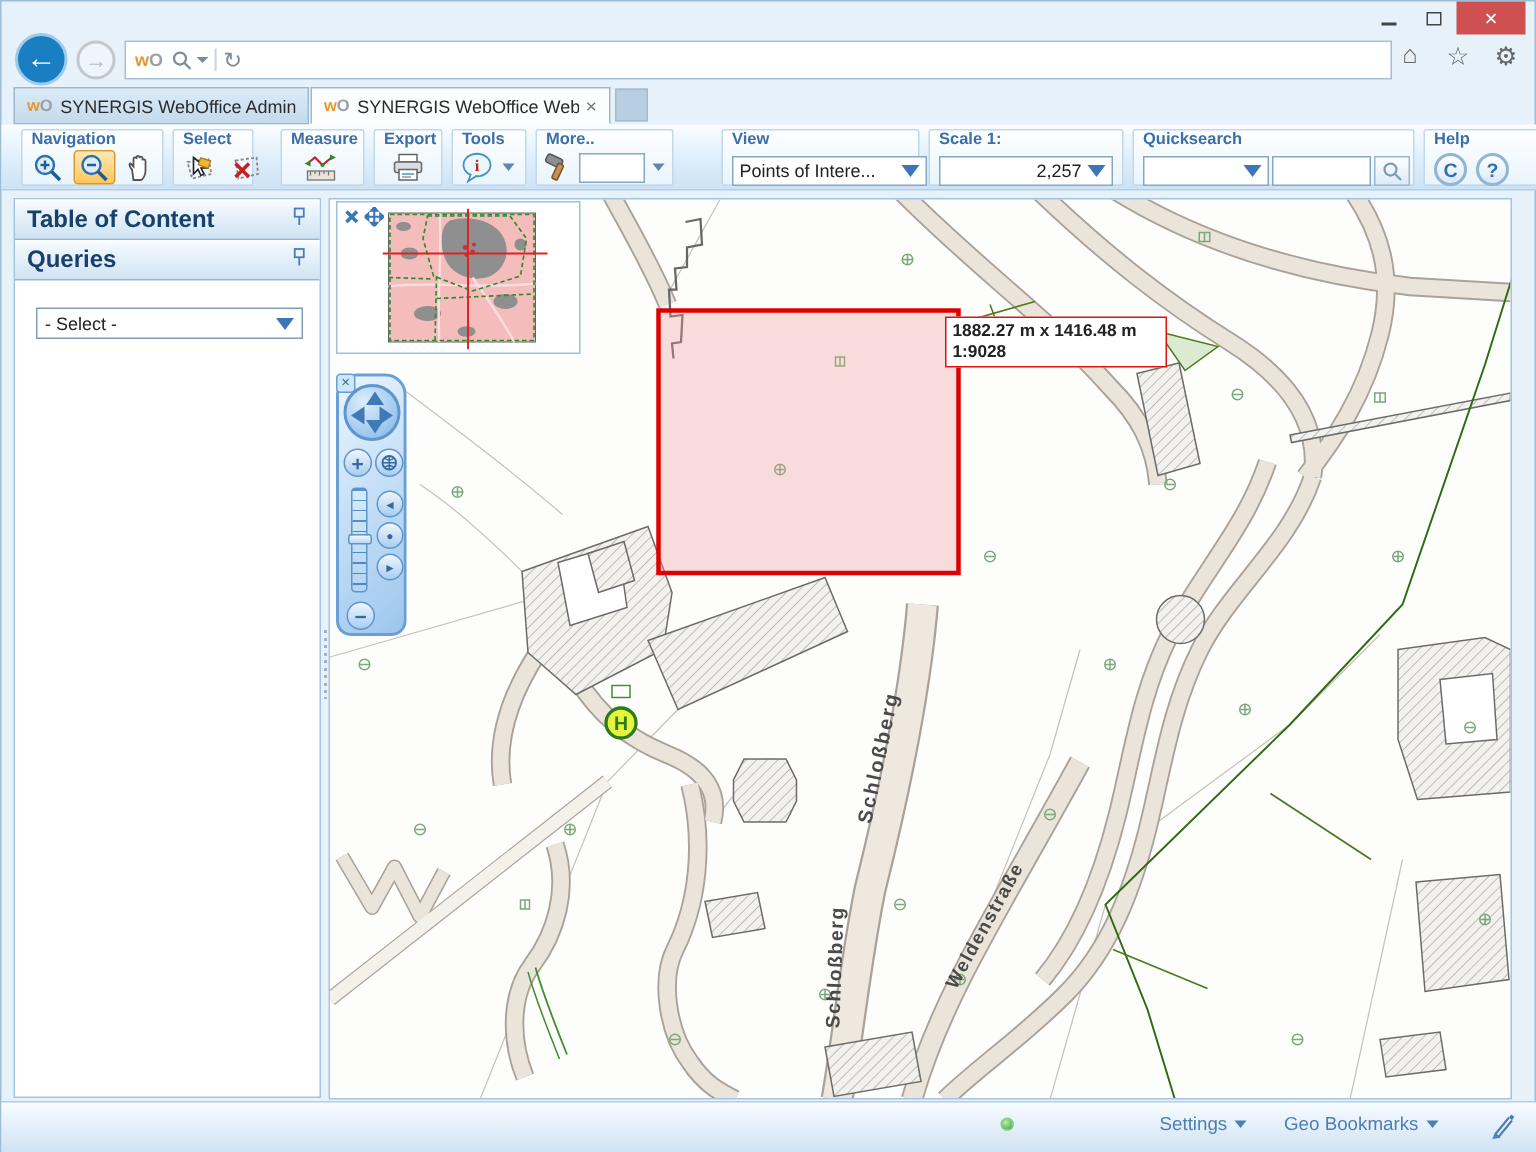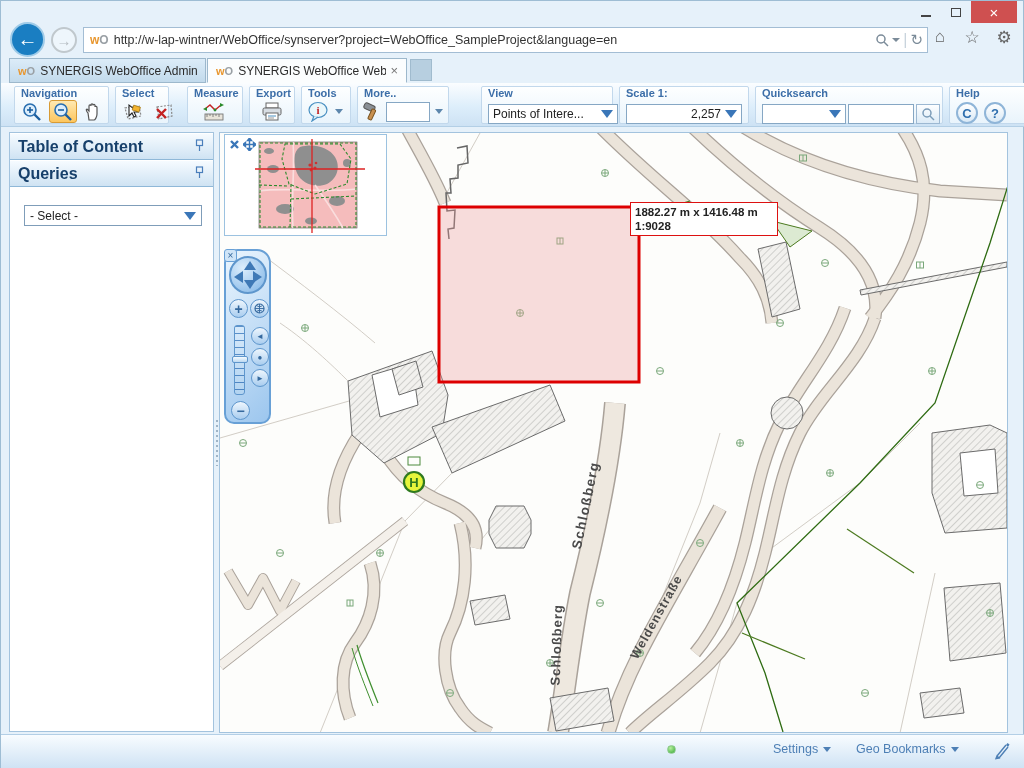--- a/index.html
+++ b/index.html
@@ -60,21 +60,21 @@
   #splitter { position:absolute; left:213px; top:419px; width:5px; height:46px; background:repeating-linear-gradient(#9fb4c6 0 2px, transparent 2px 5px); background-size:2px 100%; background-repeat:no-repeat; background-position:center; }
 
   
   #map-panel { position:absolute; left:218px; top:131px; width:789px; height:601px; background:#fdfdfb; border:1px solid #a3c3de; overflow:hidden; }
   #map-svg { position:absolute; left:0; top:0; }
 
   #overview { position:absolute; left:4px; top:1px; width:163px; height:102px; background:#fff; border:1px solid #9cc2e0; }
   .ov-btn { position:absolute; width:14px; height:14px; display:flex; align-items:center; justify-content:center; }
   #ov-close { left:2px; top:2px; } #ov-move { left:17px; top:2px; }
 
-  #measure-tooltip { position:absolute; left:410px; top:69px; width:148px; background:#fff; border:1px solid #dd1111; padding:2px 4px; font-size:11.5px; font-weight:bold; color:#222; line-height:14px; white-space:nowrap; }
+  #measure-tooltip { position:absolute; left:410px; top:78px; width:148px; background:#fff; border:1px solid #dd1111; padding:2px 4px; font-size:11.5px; font-weight:bold; color:#222; line-height:14px; white-space:nowrap; }
 
   
   #navwidget { position:absolute; left:4px; top:116px; width:47px; height:175px; border-radius:14px 14px 10px 10px; background:linear-gradient(135deg,#eaf5fe,#9cc6ee); border:2px solid #68a0d6; }
   #nw-close { position:absolute; left:-2px; top:-2px; width:13px; height:13px; background:#cfe5f8; border:1px solid #68a0d6; border-radius:3px; color:#35699e; font-size:10px; line-height:11px; text-align:center; }
   #nw-compass { position:absolute; left:3px; top:5px; width:38px; height:38px; border-radius:50%; background:radial-gradient(circle at 35% 30%,#ddeefc,#7fb4e6); border:2px solid #5e96cc; }
   .ntri { position:absolute; width:0; height:0; }
   .ntri.up    { left:13px; top:3px;  border-left:6px solid transparent; border-right:6px solid transparent; border-bottom:9px solid #3f79b6; }
   .ntri.down  { left:13px; bottom:3px; border-left:6px solid transparent; border-right:6px solid transparent; border-top:9px solid #3f79b6; }
   .ntri.left  { left:3px; top:13px; border-top:6px solid transparent; border-bottom:6px solid transparent; border-right:9px solid #3f79b6; }
   .ntri.right { right:3px; top:13px; border-top:6px solid transparent; border-bottom:6px solid transparent; border-left:9px solid #3f79b6; }
@@ -114,21 +114,20 @@
   </div>
 
   <div class="abs nav-circle" id="back-btn">
       <span>←</span>
     </div>
   <div class="abs nav-circle" id="fwd-btn">
       <span>→</span>
     </div>
   <div class="abs" id="urlbar">
     <span class="fav"><span class="w">w</span><span class="o">O</span></span>
-    <span id="url-text">http://w-lap-wintner/WebOffice/synserver?project=WebOffice_SampleProject&amp;language=en</span>
     <span class="url-icons">
       <svg width="14" height="14" viewBox="0 0 14 14">
           <circle cx="6" cy="6" r="4" fill="none" stroke="#7b8b99" stroke-width="1.5"></circle>
           <line x1="9" y1="9" x2="13" y2="13" stroke="#7b8b99" stroke-width="1.5"></line>
         </svg>
       <span class="mini-caret"></span>
       <span style="color:#c9d4dd;">|</span>
       <span style="font-size:15px;">↻</span>
     </span>
   </div>

